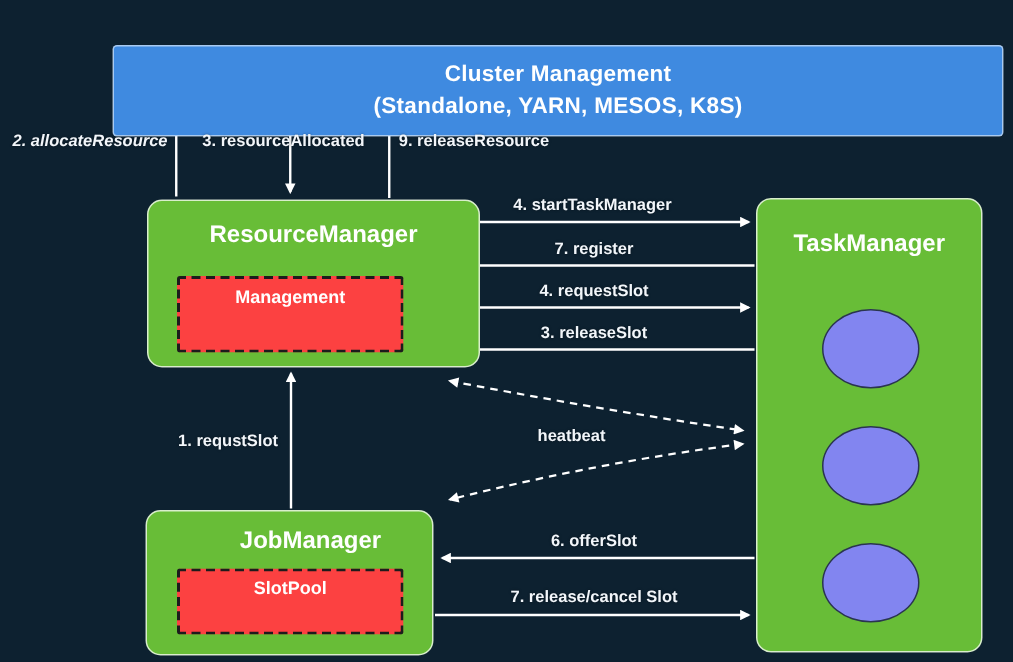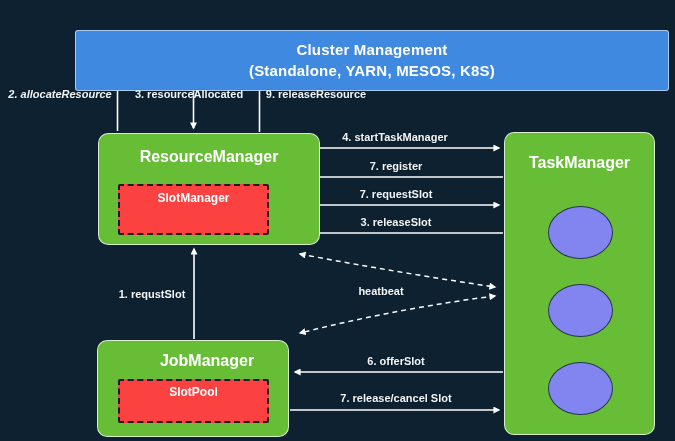--- a/index.html
+++ b/index.html
@@ -68,21 +68,21 @@
   </svg>
 
   <div class="box cluster" style="left:75px;top:3px;width:594px;height:61px;">
     <span>Cluster Management</span>
     <span>(Standalone, YARN, MESOS, K8S)</span>
   </div>
 
   <div class="box green" style="left:98px;top:133px;width:222px;height:112px;">
     <span class="title" style="margin-top:14px;">ResourceManager</span>
     <div class="redslot" style="left:19px;top:50px;width:151px;height:51px;padding-top:5px;">
-      <span>SlotManager</span>
+      <span>Management</span>
     </div>
   </div>
 
   <div class="box green" style="left:97px;top:340px;width:192px;height:97px;">
     <span class="title" style="margin-top:11px;margin-left:28px;">JobManager</span>
     <div class="redslot" style="left:20px;top:38px;width:151px;height:44px;padding-top:4px;">
       <span>SlotPool</span>
     </div>
   </div>
 
@@ -91,20 +91,20 @@
     <div class="slot-ellipse" style="left:43px;top:73px;width:63px;height:51px;"></div>
     <div class="slot-ellipse" style="left:43px;top:151px;width:63px;height:51px;"></div>
     <div class="slot-ellipse" style="left:43px;top:229px;width:63px;height:51px;"></div>
   </div>
 
   <span class="edge-label" style="left:60px;top:94px;font-style:italic;">2. allocateResource</span>
   <span class="edge-label" style="left:189px;top:94px;">3. resourceAllocated</span>
   <span class="edge-label" style="left:316px;top:94px;">9. releaseResource</span>
   <span class="edge-label" style="left:395px;top:137px;">4. startTaskManager</span>
   <span class="edge-label" style="left:396px;top:166px;">7. register</span>
-  <span class="edge-label" style="left:396px;top:194px;">7. requestSlot</span>
+  <span class="edge-label" style="left:396px;top:194px;">4. requestSlot</span>
   <span class="edge-label" style="left:396px;top:222px;">3. releaseSlot</span>
   <span class="edge-label" style="left:152px;top:294px;">1. requstSlot</span>
   <span class="edge-label" style="left:381px;top:291px;">heatbeat</span>
   <span class="edge-label" style="left:396px;top:361px;">6. offerSlot</span>
   <span class="edge-label" style="left:396px;top:398px;">7. release/cancel Slot</span>
 
 </div>
 
 </body></html>

